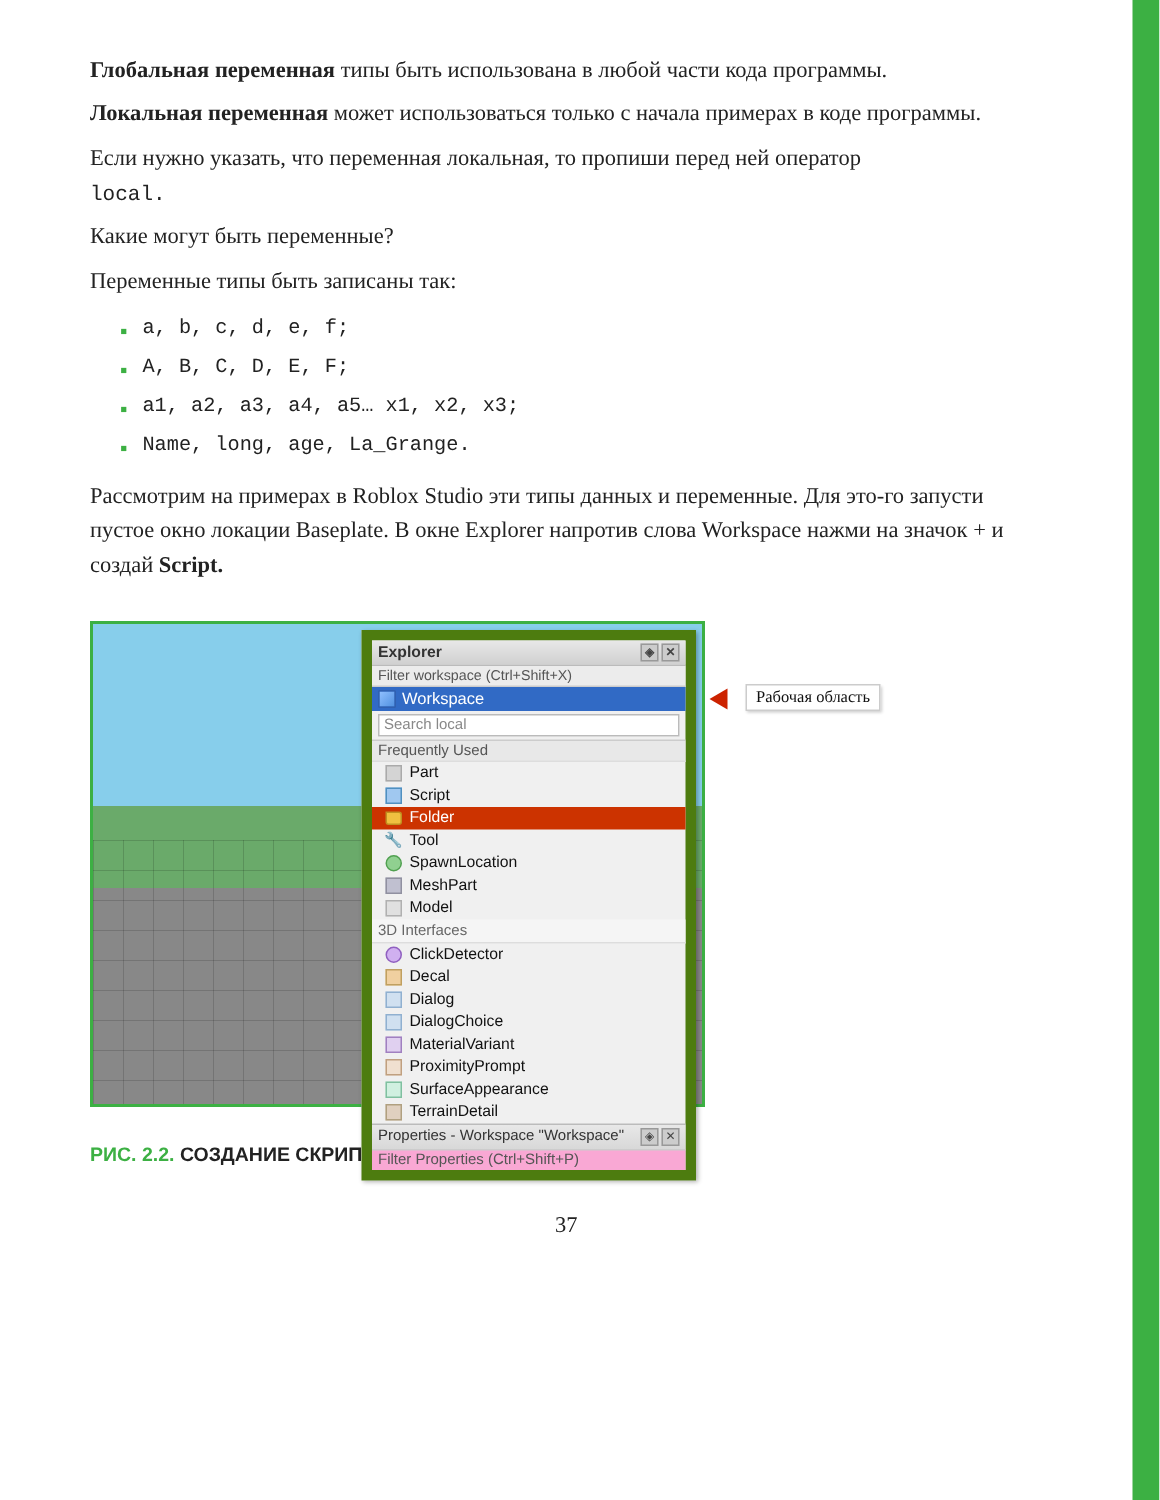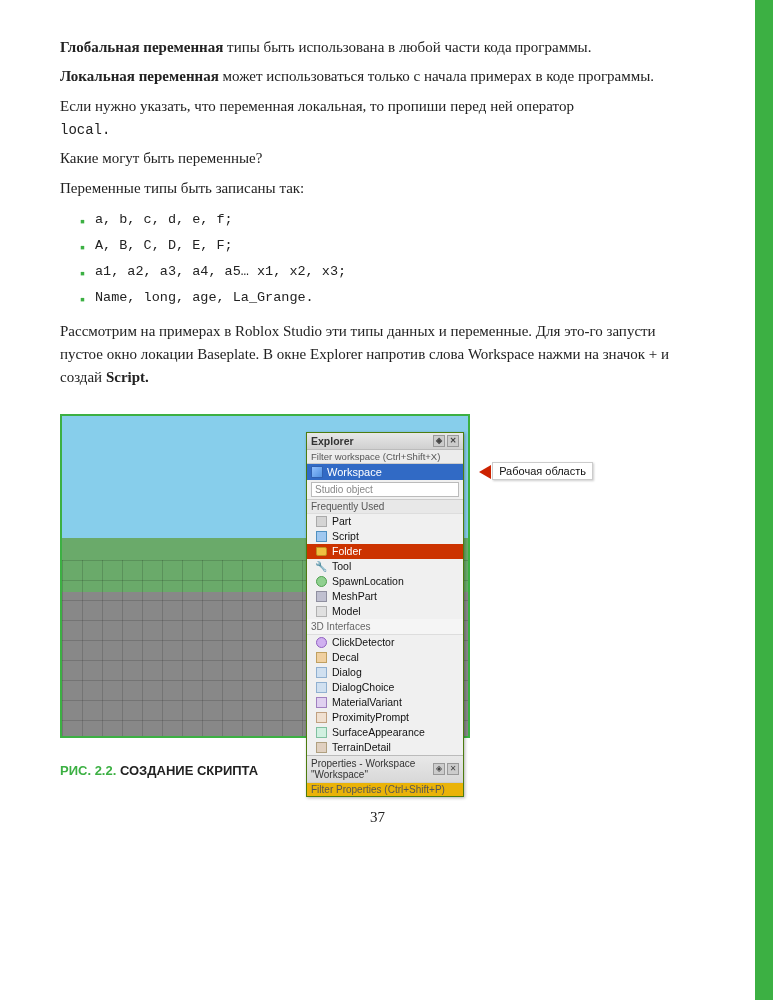--- a/index.html
+++ b/index.html
@@ -102,25 +102,25 @@
       height: 55%;
       background-image:
         linear-gradient(to right, rgba(0,0,0,0.15) 1px, transparent 1px),
         linear-gradient(to bottom, rgba(0,0,0,0.15) 1px, transparent 1px);
       background-size: 20px 20px;
     }
 
     
     .explorer-panel {
       position: absolute;
-      top: 16px;
+      top: 4px;
       right: 4px;
-      width: 158px;
+      width: 223px;
       background: #f0f0f0;
-      border: 1px solid #4d7c0f;
+      border: 7px solid #4d7c0f;
       font-family: Arial, sans-serif;
       font-size: 11px;
       color: #111;
       box-shadow: 1px 1px 3px rgba(0,0,0,0.3);
     }
 
     .explorer-titlebar {
       background: linear-gradient(to bottom, #e8e8e8, #d0d0d0);
       border-bottom: 1px solid #bbb;
       padding: 2px 4px;
@@ -173,21 +173,21 @@
       border-right: 12px solid #cc2200;
     }
 
     .workspace-label-bubble {
       position: absolute;
       right: -130px;
       top: -2px;
       background: #fff;
       border: 1px solid #ccc;
       padding: 2px 6px;
-      font-family: Liberation Sans, sans-serif;
+      font-family: Liberation Serif, serif;
       font-size: 11px;
       color: #111;
       white-space: nowrap;
       box-shadow: 1px 1px 2px rgba(0,0,0,0.2);
     }
 
     .search-row {
       padding: 2px 4px;
       border-bottom: 1px solid #ccc;
     }
@@ -259,21 +259,21 @@
 
     .properties-icons {
       display: flex;
       gap: 2px;
     }
 
     .properties-filter {
       padding: 1px 4px;
       font-size: 10px;
       color: #555;
-      background: #eab308;
+      background: #f9a8d4;
       border-top: 1px solid #ccc;
     }
 
     .caption {
       margin-top: 10px;
       margin-bottom: 8px;
     }
 
     .caption-green {
       color: #3cb043;
@@ -382,21 +382,21 @@
           <span>Filter workspace (Ctrl+Shift+X)</span>
         </div>
         <div class="workspace-row">
           <div class="workspace-cube"></div>
           <span>Workspace</span>
           <div class="red-arrow"></div>
           <div class="workspace-label-bubble">Рабочая область</div>
         </div>
         <div class="search-row">
           <div class="search-box">
-            <span>Studio object</span>
+            <span>Search local</span>
           </div>
         </div>
         <div class="section-header">Frequently Used</div>
 
         <div class="explorer-item">
           <div class="item-icon">
               <div class="icon-part"></div>
             </div>
           <span>Part</span>
         </div>

